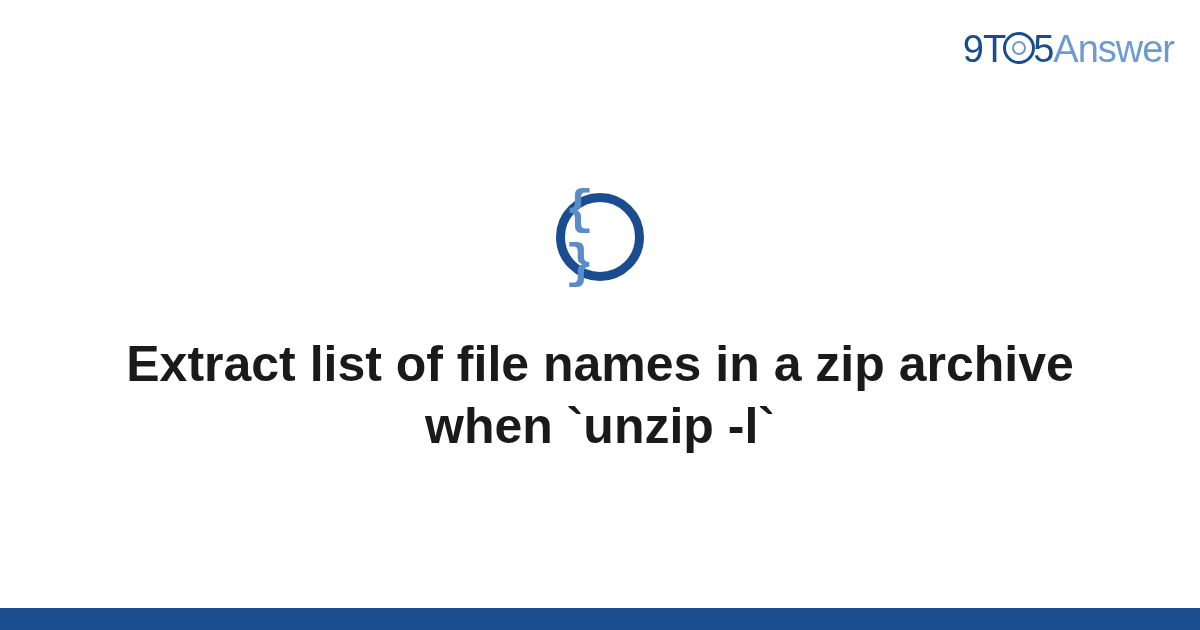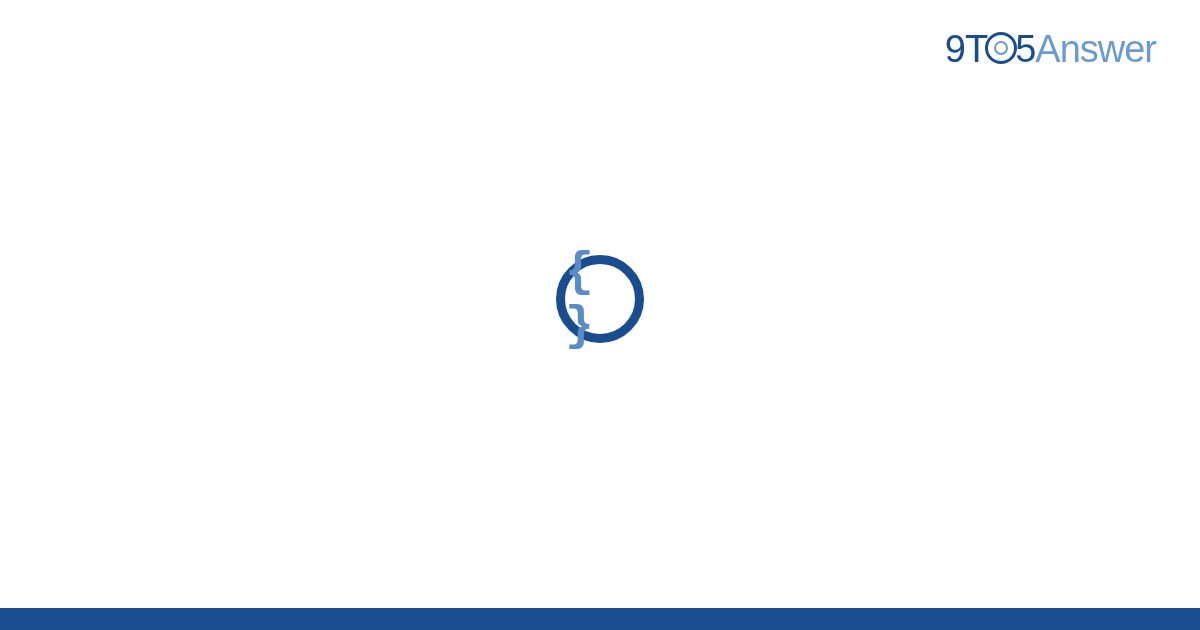--- a/index.html
+++ b/index.html
@@ -11,21 +11,21 @@
       width: 1200px;
       height: 630px;
       font-family: Arial, Helvetica, sans-serif;
       background: #ffffff;
       position: relative;
       overflow: hidden;
     }
     .site-logo {
       position: absolute;
       top: 28px;
-      right: 44px;
+      right: 26px;
       font-size: 38px;
       font-weight: 400;
       letter-spacing: -1px;
     }
     .logo-9t {
       color: #1a4d8f;
       font-weight: 500;
     }
     .logo-clock {
       display: inline-flex;
@@ -105,15 +105,16 @@
 <body>
 
 <div class="site-logo">
   <span class="logo-9t">9T</span><span class="logo-clock">
       <span class="logo-clock-inner"></span>
     </span><span class="logo-5">5</span><span class="logo-answer">Answer</span>
 </div>
 
 <div class="content">
   <div class="code-icon">{ }</div>
+  <h1 class="question-title">Extract list of file names in a zip archive when `unzip -l`</h1>
 </div>
 
 <div class="footer-bar"></div>
 
 </body></html>

